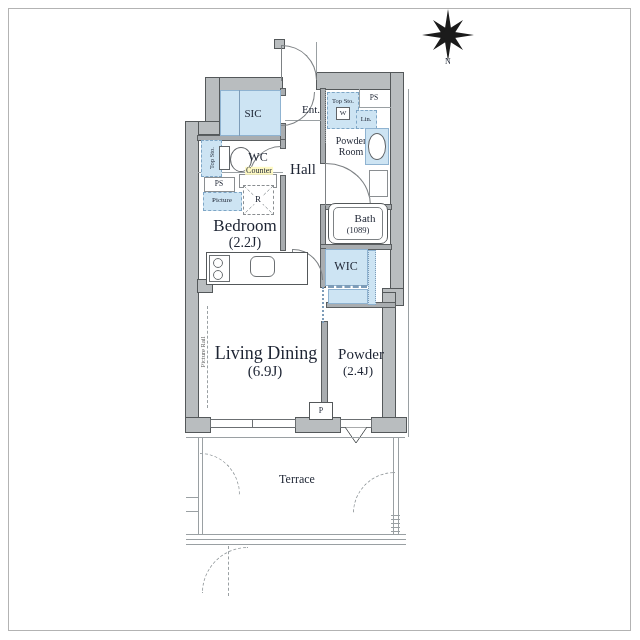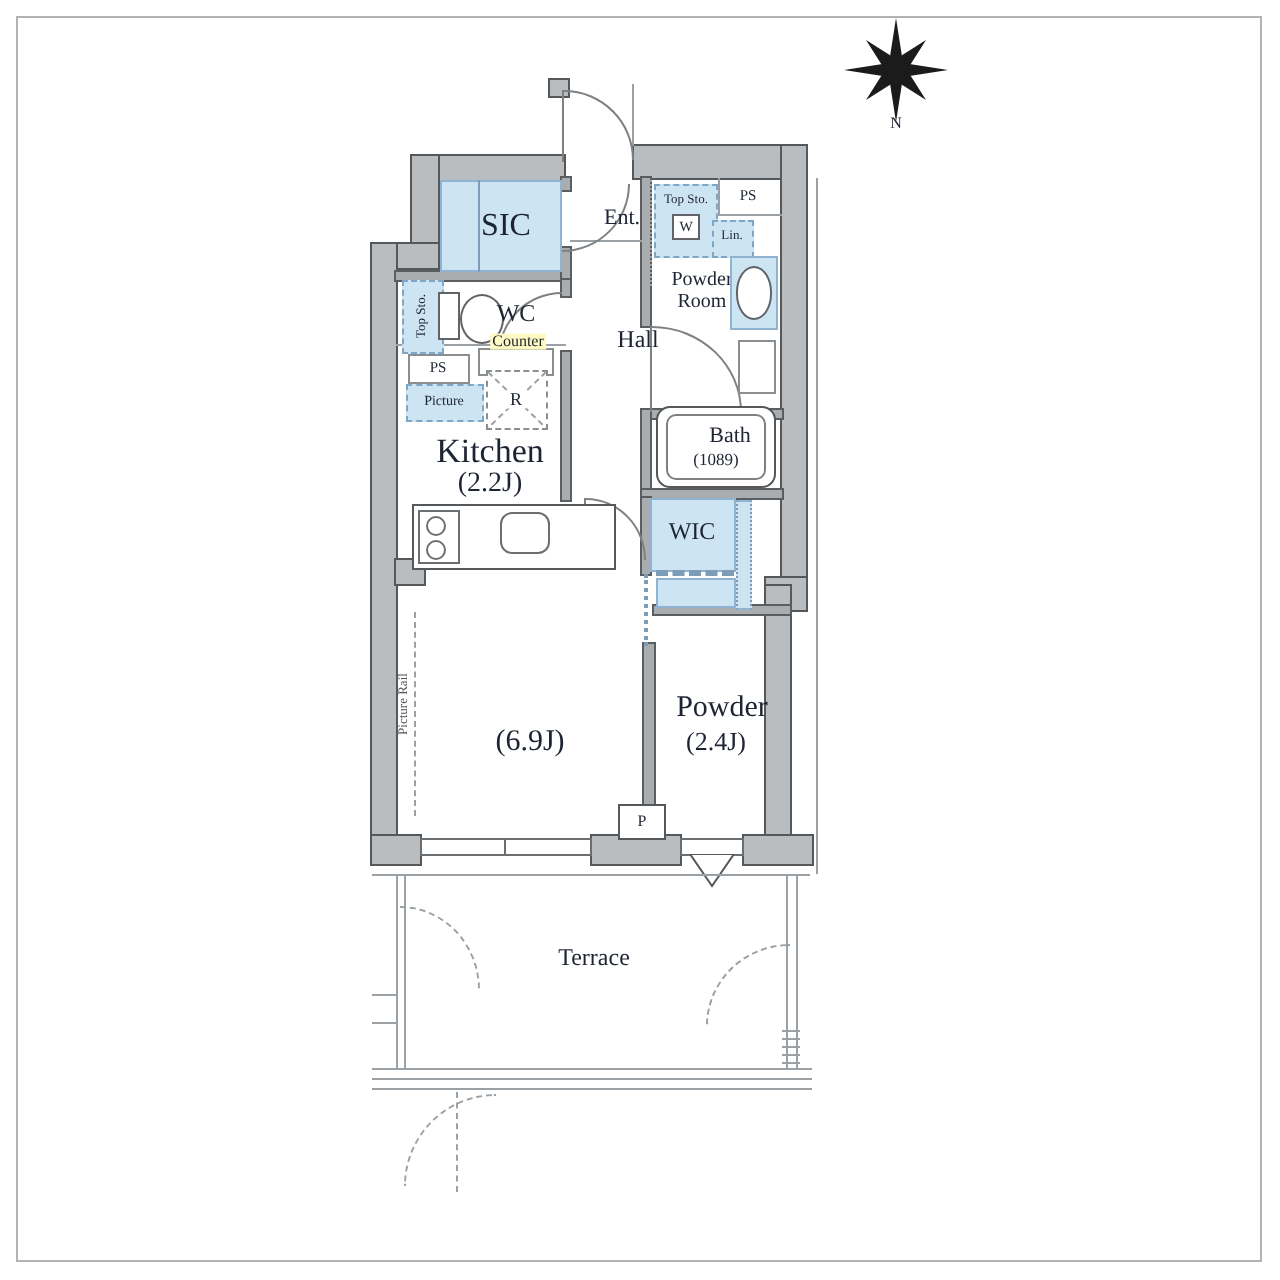--- a/index.html
+++ b/index.html
@@ -82,21 +82,21 @@
   <div class="arc atl" style="left:249px;top:146px;width:32px;height:32px;"></div>
 
   <div class="ln" style="left:325px;top:163px;width:1px;height:43px;background:#7d8184;"></div>
   <div class="arc atr" style="left:326px;top:163px;width:45px;height:43px;"></div>
 
   <div class="ln" style="left:292px;top:249px;width:1px;height:31px;background:#7d8184;"></div>
   <div class="arc atr" style="left:293px;top:249px;width:30px;height:31px;"></div>
 
   <div class="blue" style="left:220px;top:90px;width:61px;height:46px;"></div>
   <div class="ln" style="left:239px;top:90px;width:1px;height:46px;background:#7d9cb8;"></div>
-  <div class="lbl" style="left:253px;top:114px;font-size:16px;">SIC</div>
+  <div class="lbl" style="left:253px;top:114px;font-size:11px;">SIC</div>
 
   <div class="lbl" style="left:311px;top:110px;font-size:11px;">Ent.</div>
 
   <div class="blued" style="left:327px;top:92px;width:32px;height:37px;"></div>
   <div class="lbl" style="left:343px;top:101px;font-size:6.5px;">Top Sto.</div>
   <div class="fix" style="left:336px;top:107px;width:14px;height:13px;"></div>
   <div class="lbl" style="left:343px;top:114px;font-size:7px;">W</div>
 
   <div class="lbl" style="left:374px;top:98px;font-size:7.5px;">PS</div>
   <div class="blued" style="left:356px;top:110px;width:21px;height:19px;"></div>
@@ -108,53 +108,54 @@
   <div class="fix" style="left:369px;top:170px;width:19px;height:27px;border-color:#8a8e91;"></div>
 
   <div class="blued" style="left:201px;top:140px;width:21px;height:37px;"></div>
   <div class="vlbl" style="left:211px;top:158px;font-size:6.5px;">Top Sto.</div>
   <div class="fix" style="left:219px;top:146px;width:11px;height:24px;"></div>
   <div class="fix" style="left:230px;top:147px;width:22px;height:25px;border-radius:50%;"></div>
   <div class="lbl" style="left:258px;top:157px;font-size:12px;">WC</div>
   <div class="fix" style="left:239px;top:174px;width:38px;height:14px;border-color:#8a8e91;"></div>
   <div class="lbl" style="left:259px;top:171px;font-size:8px;background:#fef9c3;padding:0 1px;">Counter</div>
 
-  <div class="lbl" style="left:303px;top:170px;font-size:12px;margin-left:16px;">Hall</div>
+  <div class="lbl" style="left:303px;top:170px;font-size:15px;">Hall</div>
 
   <div class="fix" style="left:204px;top:177px;width:31px;height:15px;border-color:#8a8e91;"></div>
   <div class="lbl" style="left:219px;top:184px;font-size:7.5px;">PS</div>
   <div class="blued" style="left:203px;top:192px;width:39px;height:19px;"></div>
   <div class="lbl" style="left:222px;top:201px;font-size:7px;">Picture</div>
   <div class="abs" style="left:243px;top:185px;width:31px;height:30px;border:1px dashed #8a8e91;background:#fff;">
     <svg width="29" height="28" style="display:block;">
       <line x1="0" y1="0" x2="29" y2="28" stroke="#9aa0a3" stroke-width="1" stroke-dasharray="3,2"></line>
       <line x1="29" y1="0" x2="0" y2="28" stroke="#9aa0a3" stroke-width="1" stroke-dasharray="3,2"></line>
     </svg>
   </div>
   <div class="lbl" style="left:258px;top:200px;font-size:9px;background:#fff;padding:0 2px;">R</div>
 
-  <div class="lbl" style="left:245px;top:226px;font-size:17px;">Kitchen</div>
+  <div class="lbl" style="left:245px;top:226px;font-size:17px;">Bedroom</div>
   <div class="lbl" style="left:245px;top:243px;font-size:14px;">(2.2J)</div>
   <div class="fix" style="left:206px;top:252px;width:102px;height:33px;border-color:#54585a;"></div>
   <div class="fix" style="left:209px;top:255px;width:21px;height:27px;border-color:#6b6f72;"></div>
   <div class="abs" style="left:213px;top:258px;width:10px;height:10px;border:1px solid #6b6f72;border-radius:50%;"></div>
   <div class="abs" style="left:213px;top:270px;width:10px;height:10px;border:1px solid #6b6f72;border-radius:50%;"></div>
   <div class="fix" style="left:250px;top:256px;width:25px;height:21px;border-radius:6px;border-color:#6b6f72;"></div>
 
   <div class="abs" style="left:328px;top:203px;width:60px;height:41px;border:1.5px solid #54585a;border-radius:7px;background:#fff;"></div>
   <div class="abs" style="left:333px;top:207px;width:50px;height:33px;border:1px solid #7d8184;border-radius:5px;"></div>
   <div class="lbl" style="left:358px;top:219px;font-size:11px;padding-left:14px;">Bath</div>
   <div class="lbl" style="left:358px;top:230px;font-size:8.5px;">(1089)</div>
 
   <div class="blue" style="left:325px;top:249px;width:43px;height:37px;"></div>
   <div class="blue" style="left:368px;top:250px;width:8px;height:55px;border-left:1px dotted #7d9cb8;border-right:1px dotted #7d9cb8;"></div>
   <div class="blue" style="left:328px;top:289px;width:40px;height:15px;"></div>
   <div class="hdln" style="left:328px;top:285px;width:39px;height:3px;border-top:3px dashed #7d9cb8;"></div>
   <div class="lbl" style="left:346px;top:266px;font-size:12px;">WIC</div>
 
+  <div class="lbl" style="left:266px;top:353px;font-size:18px;">Living Dining</div>
   <div class="lbl" style="left:265px;top:372px;font-size:15px;">(6.9J)</div>
   <div class="lbl" style="left:361px;top:355px;font-size:15px;">Powder</div>
   <div class="lbl" style="left:358px;top:371px;font-size:13px;">(2.4J)</div>
 
   <div class="dln" style="left:207px;top:306px;width:1px;height:102px;"></div>
   <div class="vlbl" style="left:202px;top:352px;font-size:6.5px;color:#555;">Picture Rail</div>
 
   <div class="fix" style="left:309px;top:402px;width:24px;height:18px;border-color:#54585a;"></div>
   <div class="lbl" style="left:321px;top:411px;font-size:8px;">P</div>
 

